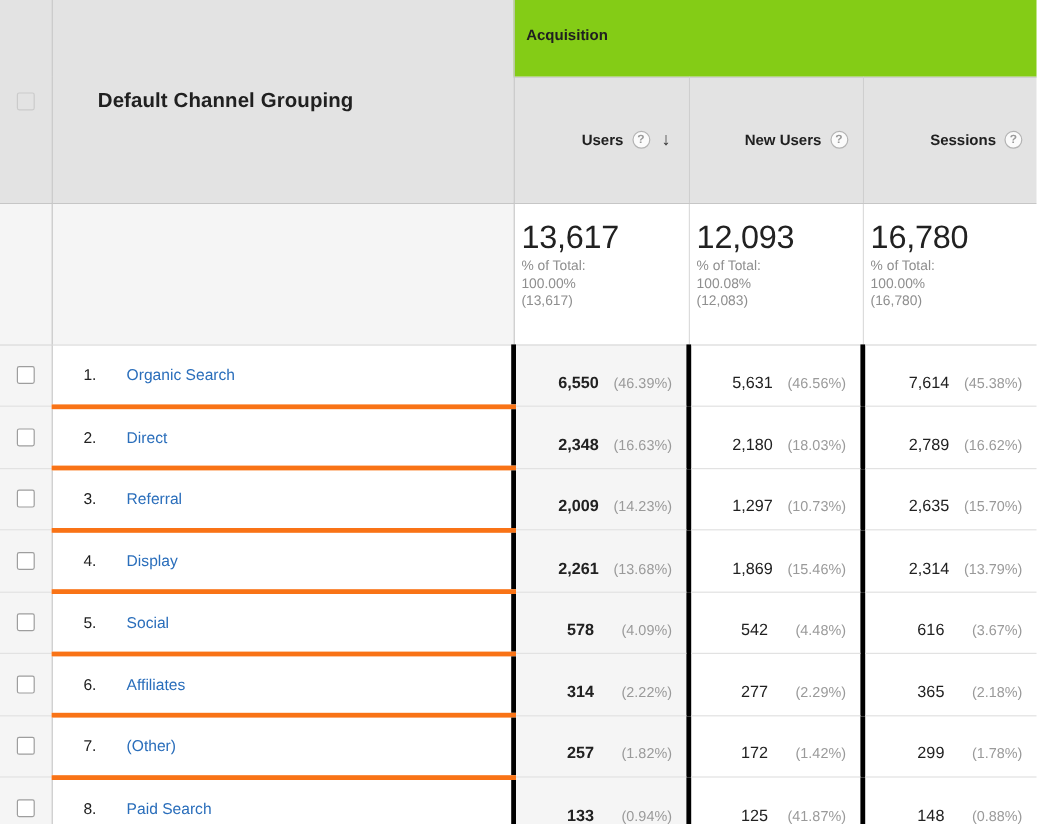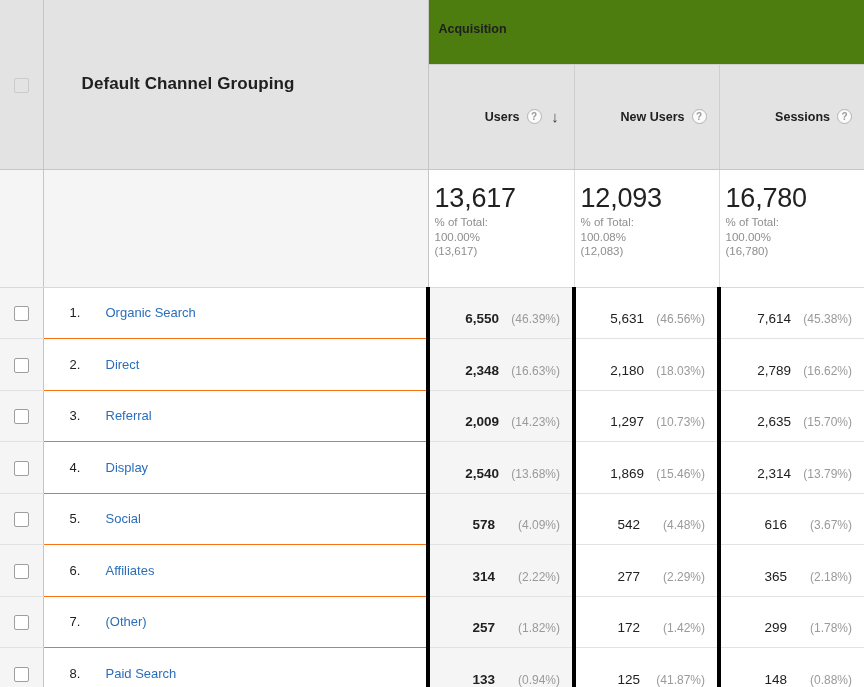--- a/index.html
+++ b/index.html
@@ -46,21 +46,21 @@
     border-right: 1px solid #c6c6c6;
     vertical-align: middle;
     padding: 0 0 0 38px;
     height: 155px;
     font-size: 17px;
     font-weight: bold;
     color: #202020;
     letter-spacing: 0.1px;
   }
   .hdr-group {
-    background: #4d7c0f;
+    background: #84cc16;
     border-bottom: 1px solid #cfcfcf;
     border-left: 1px solid #cfcfcf;
     padding: 22px 0 0 10px;
     height: 64px;
     vertical-align: top;
     font-size: 12.5px;
     font-weight: bold;
     color: #202020;
     text-align: left;
   }
@@ -166,21 +166,21 @@
     background: #f5f5f5;
     border-right: 1px solid #c6c6c6;
     border-bottom: 1px solid #e2e2e2;
     text-align: center;
     vertical-align: middle;
     padding: 0;
   }
   .cell-dim {
     background: #ffffff;
     border-right: 1px solid #c6c6c6;
-    border-bottom: 1px solid #f97316;
+    border-bottom: 4px solid #f97316;
     vertical-align: middle;
     padding: 0 0 0 26px;
     font-size: 13px;
     white-space: nowrap;
   }
   .rank {
     display: inline-block;
     min-width: 24px;
     color: #212121;
     font-size: 13px;
@@ -319,21 +319,21 @@
         <td class="cell-metric sorted"><span class="val strong">2,009</span><span class="pct">(14.23%)</span></td>
         <td class="cell-metric"><span class="val">1,297</span><span class="pct">(10.73%)</span></td>
         <td class="cell-metric"><span class="val">2,635</span><span class="pct">(15.70%)</span></td>
       </tr>
 
       <tr class="datarow">
         <td class="cell-check"><span class="cbx"></span></td>
         <td class="cell-dim">
           <span class="rank">4.</span><a class="dimlink" href="#">Display</a>
         </td>
-        <td class="cell-metric sorted"><span class="val strong">2,540</span><span class="pct">(13.68%)</span></td>
+        <td class="cell-metric sorted"><span class="val strong">2,261</span><span class="pct">(13.68%)</span></td>
         <td class="cell-metric"><span class="val">1,869</span><span class="pct">(15.46%)</span></td>
         <td class="cell-metric"><span class="val">2,314</span><span class="pct">(13.79%)</span></td>
       </tr>
 
       <tr class="datarow">
         <td class="cell-check"><span class="cbx"></span></td>
         <td class="cell-dim">
           <span class="rank">5.</span><a class="dimlink" href="#">Social</a>
         </td>
         <td class="cell-metric sorted"><span class="val strong">578</span><span class="pct wide">(4.09%)</span></td>

